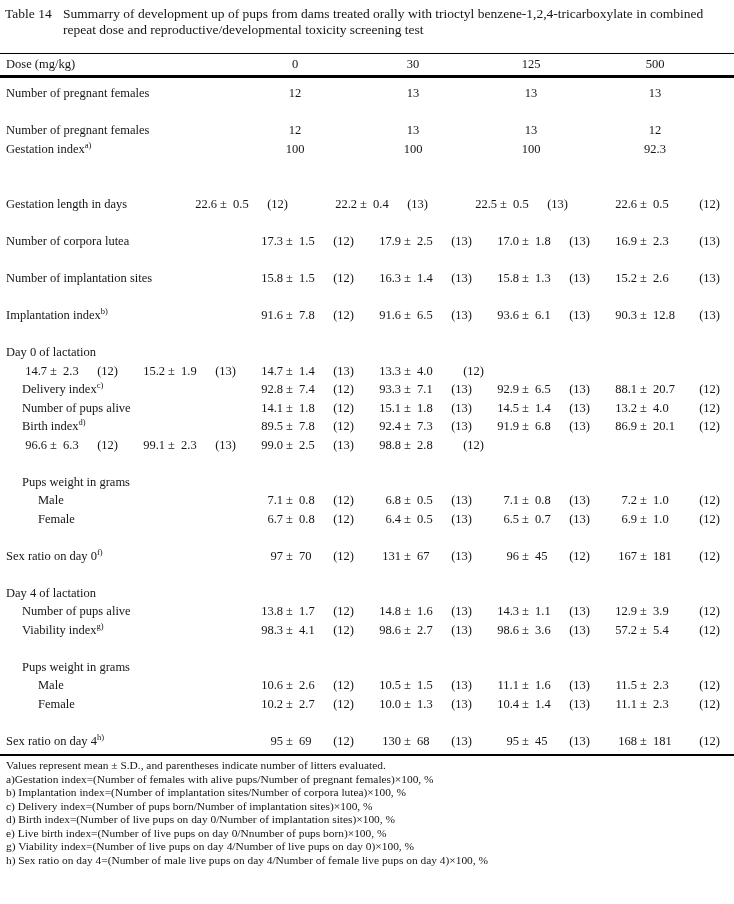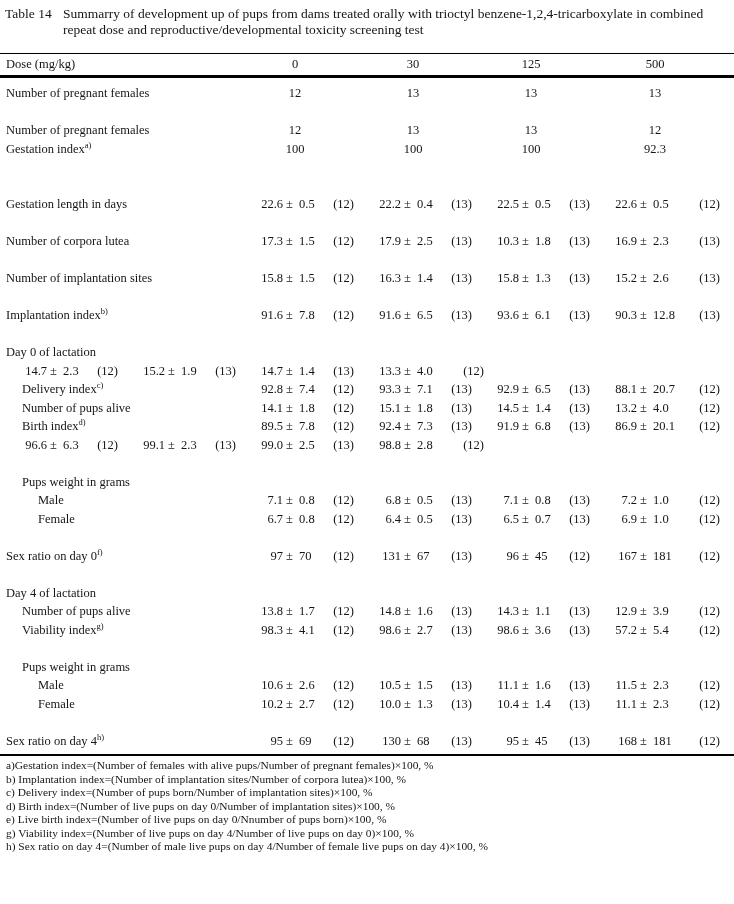--- a/index.html
+++ b/index.html
@@ -18,21 +18,21 @@
   .rule { width:100%; background:#000; }
   .rule-thin  { height:1px; margin-top:16px; }
   .rule-thick { height:3px; }
   .rule-med   { height:2px; margin-top:4px; }
 
   .row { display:flex; align-items:baseline; height:18.5px; line-height:18.5px;
          font-size:12.5px; padding-right:14px; white-space:nowrap; }
   .header-row { height:21px; line-height:21px; }
   .tbody .row:first-child { margin-top:6px; }
   .g1 { margin-top:18.5px; }
-  .g2 { margin-top:37px; }
+  .g2 { margin-top:37px;gap:22px; }
 
   .label { flex:1; padding-left:6px; overflow:hidden; }
   .ind1 .label { padding-left:22px; }
   .ind2 .label { padding-left:38px; }
   .label sup { font-size:8.5px; line-height:0; }
 
   .cell { flex:none; width:118px; display:flex; }
   .cell.c3 { width:130px; }
   .cell .m  { flex:1; text-align:right; }
   .cell .pm { flex:none; width:13px; text-align:center; }
@@ -157,21 +157,21 @@
           <span class="s">1.5</span>
           <span class="n">(12)</span>
         </span>
         <span class="cell c1">
           <span class="m">17.9</span>
           <span class="pm">±</span>
           <span class="s">2.5</span>
           <span class="n">(13)</span>
         </span>
         <span class="cell c2">
-          <span class="m">10.3</span>
+          <span class="m">17.0</span>
           <span class="pm">±</span>
           <span class="s">1.8</span>
           <span class="n">(13)</span>
         </span>
         <span class="cell c3">
           <span class="m">16.9</span>
           <span class="pm">±</span>
           <span class="s">2.3</span>
           <span class="n">(13)</span>
         </span>
@@ -590,20 +590,21 @@
           <span class="s">181</span>
           <span class="n">(12)</span>
         </span>
       </div>
     </div>
 
   <div class="rule rule-med"></div>
 
   <div class="footnotes">
 
+  <div class="fn">Values represent mean ± S.D., and parentheses indicate number of litters evaluated.</div>
       <div class="fn">a)Gestation index=(Number of females with alive pups/Number of pregnant females)×100, %</div>
       <div class="fn">b) Implantation index=(Number of implantation sites/Number of corpora lutea)×100, %</div>
       <div class="fn">c) Delivery index=(Number of pups born/Number of implantation sites)×100, %</div>
       <div class="fn">d) Birth index=(Number of live pups on day 0/Number of implantation sites)×100, %</div>
       <div class="fn">e) Live birth index=(Number of live pups on day 0/Nnumber of pups born)×100, %</div>
       <div class="fn">g) Viability index=(Number of live pups on day 4/Number of live pups on day 0)×100, %</div>
       <div class="fn">h) Sex ratio on day 4=(Number of male live pups on day 4/Number of female live pups on day 4)×100, %</div>
     </div>
 
 </div>

